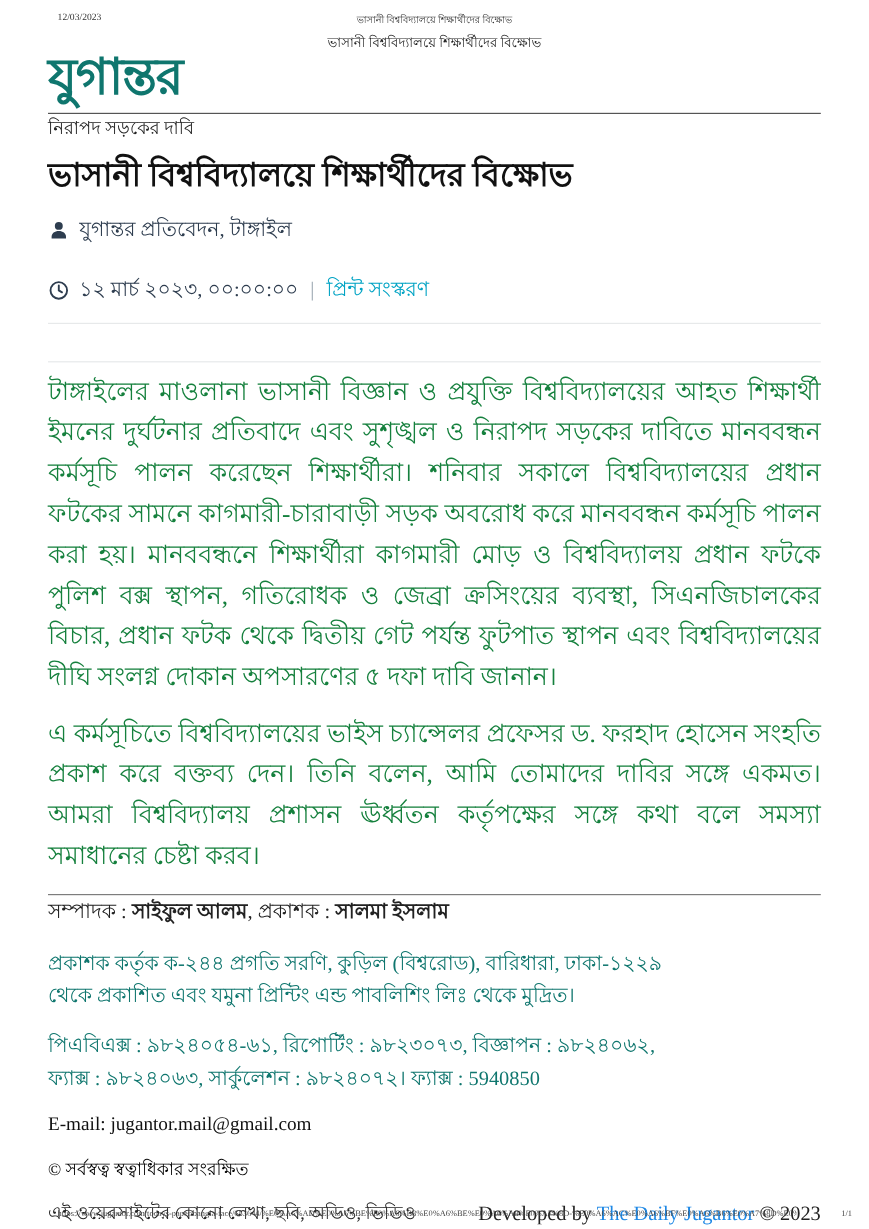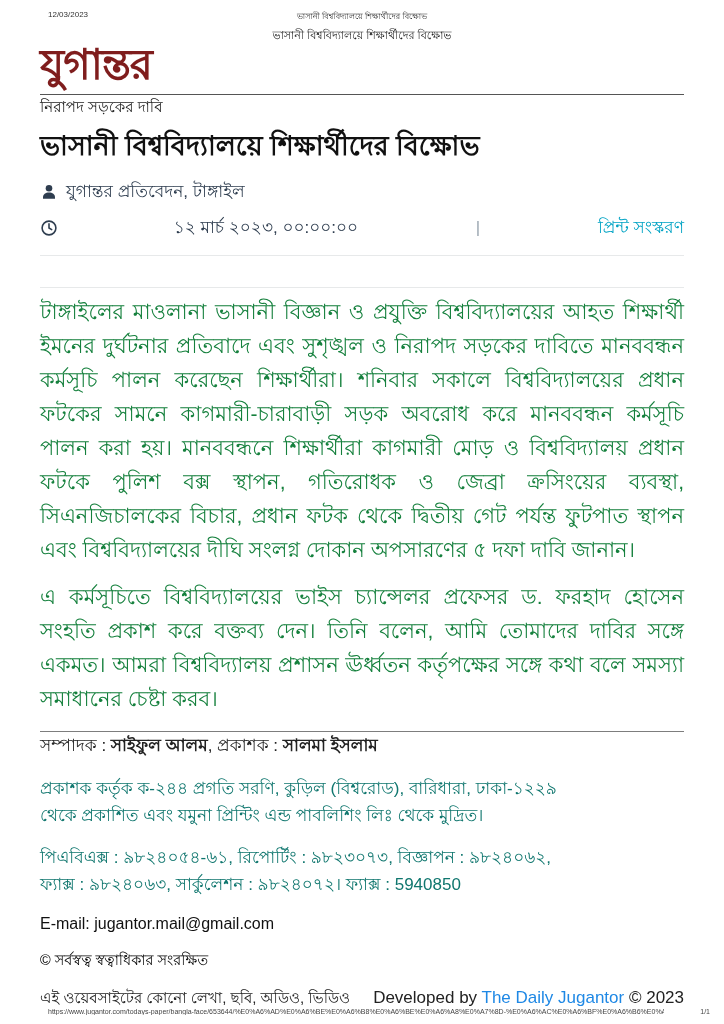--- a/index.html
+++ b/index.html
@@ -1,20 +1,20 @@
 <!DOCTYPE html>
 <html><head>
 <meta charset="utf-8">
 <style>
   html,body{margin:0;padding:0;background:#fff;}
   .page{
     position:relative;
     width:724px;height:1024px;
     background:#fff;
-    font-family:Liberation Sans, sans-serif;
+    font-family:Liberation Serif, serif;
     color:#1a1a1a;
     overflow:hidden;
   }
   
   .print-header-date{
     position:absolute;top:10px;left:48px;
     font-size:8px;color:#333;
   }
   .print-header-title{
     position:absolute;top:10px;left:0;right:0;
@@ -23,34 +23,34 @@
   .print-header-subtitle{
     position:absolute;top:27px;left:0;right:0;
     text-align:center;font-size:11px;color:#222;
   }
   
   .content{
     position:absolute;top:44px;left:40px;right:40px;
   }
   .logo{
     font-size:42px;line-height:1.0;font-weight:900;
-    letter-spacing:-1px;color:#7f1d1d;margin:0;
+    letter-spacing:-1px;color:#0f766e;margin:0;
   }
   .logo-divider{border:none;border-top:1px solid #555;margin:8px 0 0 0;}
   .kicker{margin-top:0;font-size:15px;color:#222;}
   .headline{
     margin:10px 0 0 0;font-size:27px;line-height:1.25;
     font-weight:700;color:#111;
   }
   .byline-row,.time-row{
     display:flex;align-items:center;gap:8px;
     color:#2e3d4f;font-size:17px;
   }
   .byline-row{margin-top:14px;}
-  .time-row{margin-top:8px;justify-content:space-between;}
+  .time-row{margin-top:22px;}
   .meta-sep{color:#9aa6b0;padding:0 2px;}
   .print-link{color:#00a3c4;text-decoration:none;cursor:pointer;}
   .hairline{border:none;border-top:1px solid #e7e9ea;margin:0;}
   .hairline-1{margin-top:13px;}
   .hairline-2{margin-top:31px;}
   .body-para{
     font-size:21px;line-height:34px;color:#15803d;
     text-align:justify;margin:0;
   }
   .para-1{margin-top:7px;}

